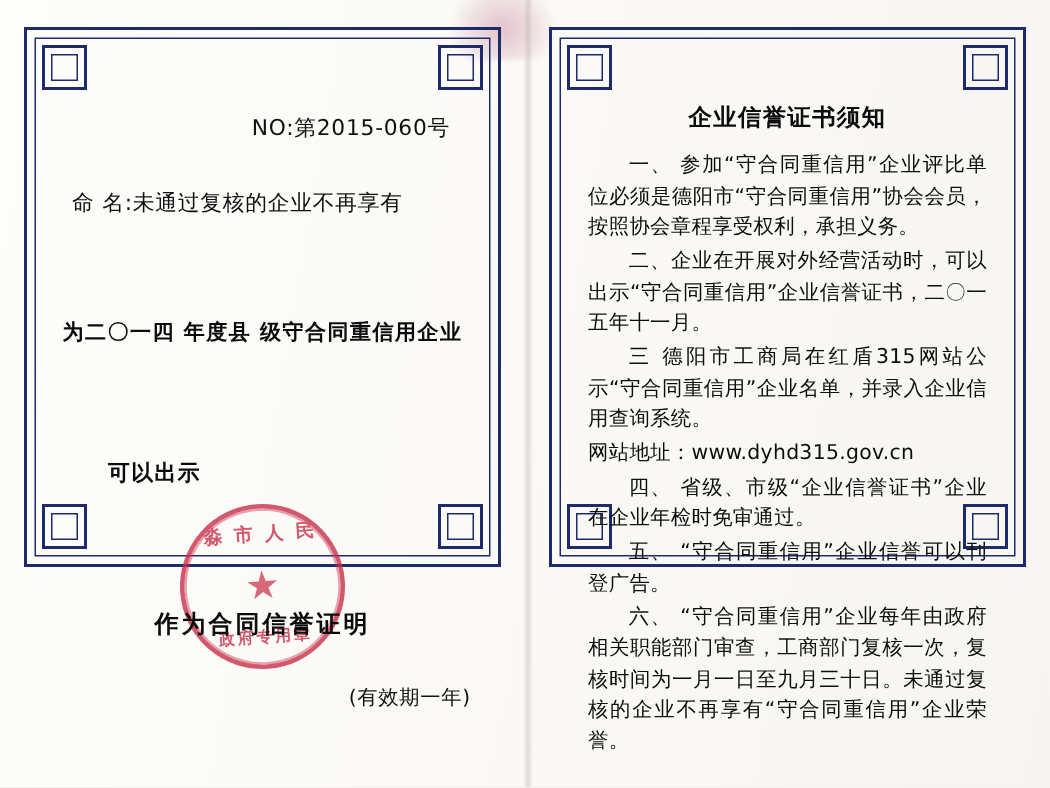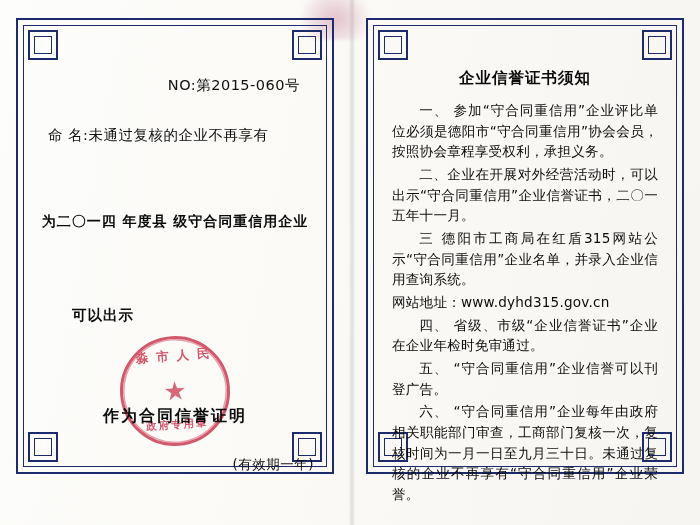--- a/index.html
+++ b/index.html
@@ -37,21 +37,21 @@
     width: 6px;
     height: 525px;
     background: linear-gradient(90deg, rgba(190,185,180,0.05), rgba(160,155,150,0.30), rgba(190,185,180,0.05));
     pointer-events: none;
   }
 
   .page {
     position: absolute;
     top: 18px;
     width: 318px;
-    height: 456px;
+    height: 360px;
   }
   .page.left  { left: 16px; }
   .page.right { left: 366px; }
 
   
   .frame-outer {
     position: absolute;
     inset: 0;
     border: 2px solid #1d2a6b;
   }

